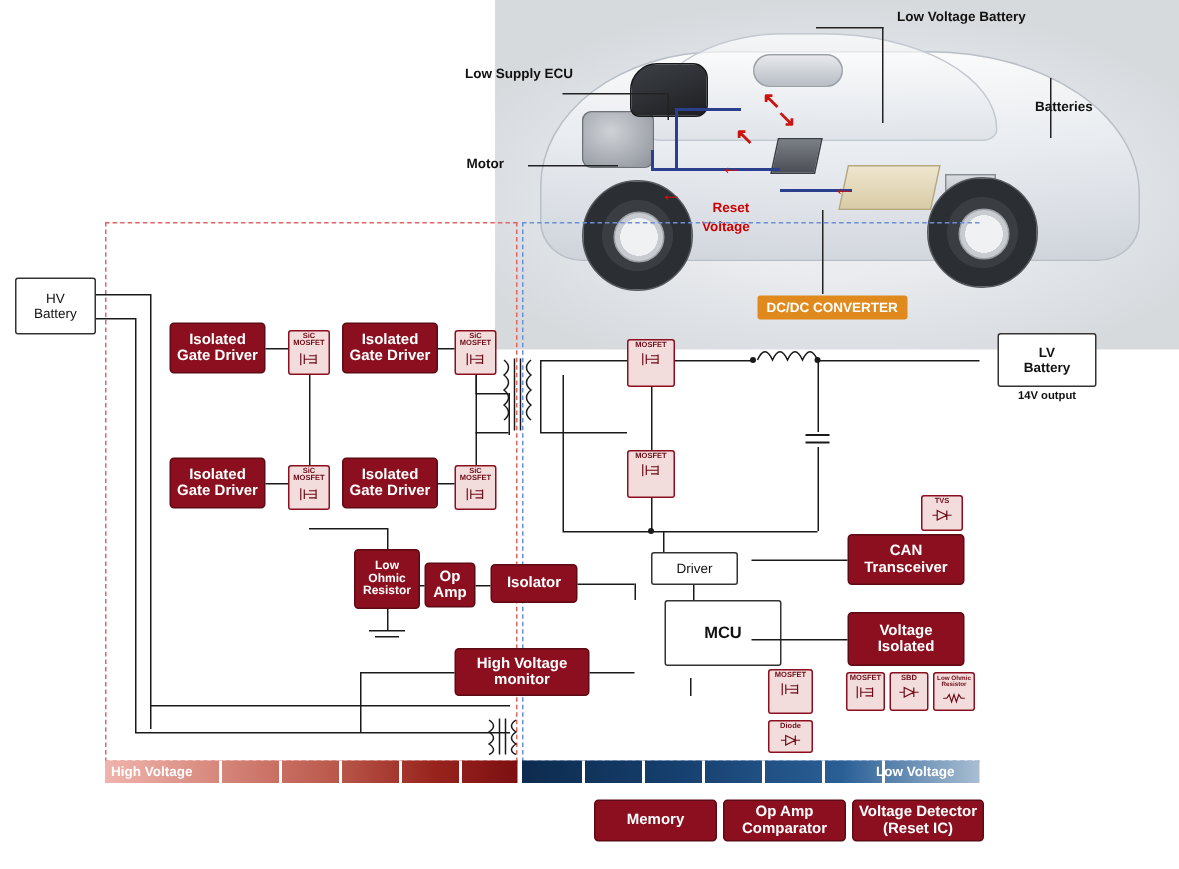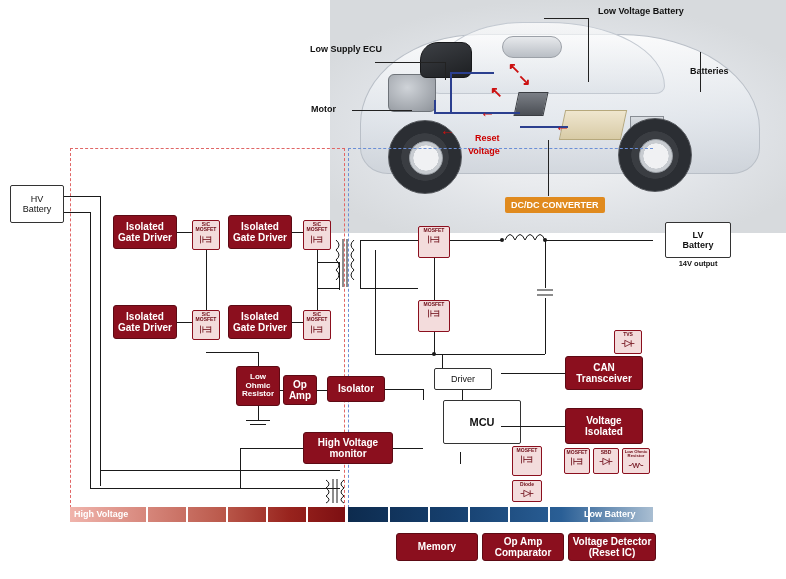--- a/index.html
+++ b/index.html
@@ -460,21 +460,21 @@
   <div class="tick" style="left:226px;"></div>
   <div class="tick" style="left:266px;"></div>
   <div class="tick" style="left:306px;"></div>
   <div class="tick" style="left:388px;"></div>
   <div class="tick" style="left:428px;"></div>
   <div class="tick" style="left:468px;"></div>
   <div class="tick" style="left:508px;"></div>
   <div class="tick" style="left:548px;"></div>
   <div class="tick" style="left:588px;"></div>
   <div class="bar-text" style="left:74px;">High Voltage</div>
-  <div class="bar-text" style="left:584px;">Low Battery</div>
+  <div class="bar-text" style="left:584px;">Low Voltage</div>
 
   <div class="blk" style="left:396px; top:533px; width:82px; height:28px;">
     <span>Memory</span>
   </div>
   <div class="blk" style="left:568px; top:533px; width:88px; height:28px; flex-direction:column;">
     <span>Voltage Detector</span>
     <span>(Reset IC)</span>
   </div>
   <div class="blk" style="left:482px; top:533px; width:82px; height:28px; flex-direction:column;">
     <span>Op Amp</span>

